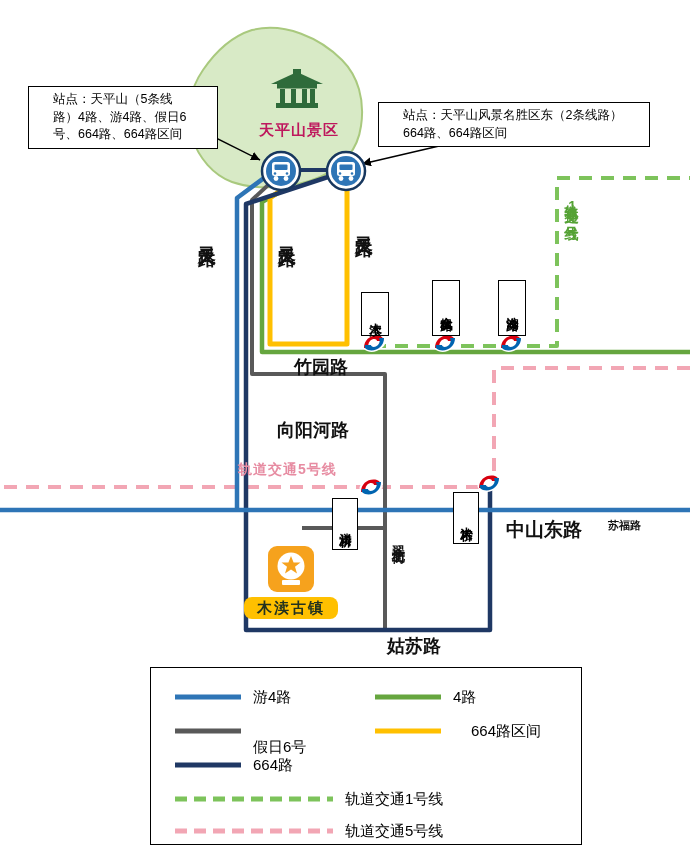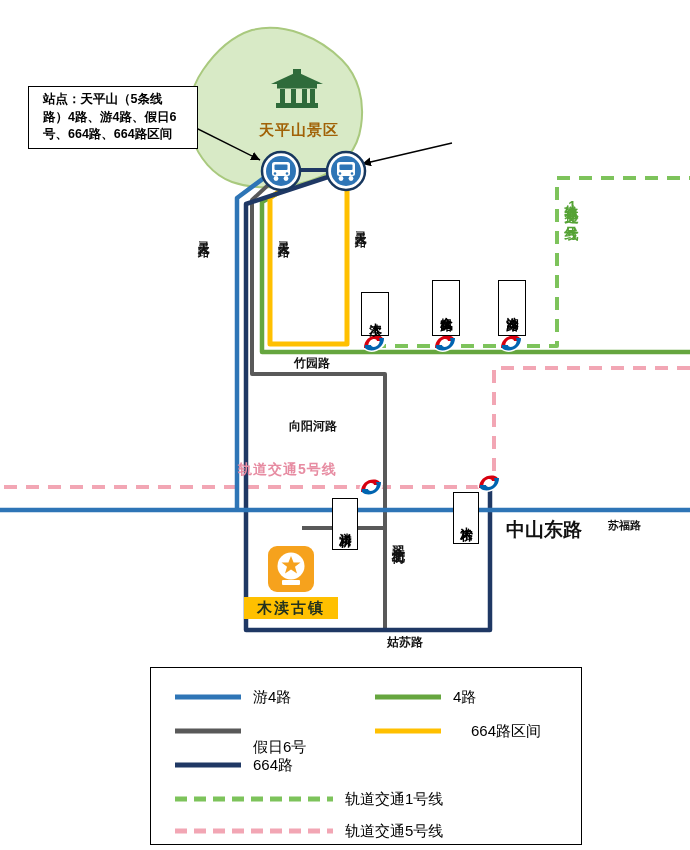--- a/index.html
+++ b/index.html
@@ -1,32 +1,32 @@
 <!DOCTYPE html>
 <html><head>
 <meta charset="utf-8">
 <style>
   html,body{margin:0;padding:0;background:#fff;}
   #page{position:relative;width:690px;height:850px;background:#ffffff;overflow:hidden;
         font-family:"Liberation Sans",sans-serif;}
   svg.layer{position:absolute;left:0;top:0;z-index:1;}
-  .lbl{position:absolute;font-weight:bold;color:#111;font-size:12px;line-height:1.15;
+  .lbl{position:absolute;font-weight:bold;color:#111;font-size:18px;line-height:1.15;
        white-space:nowrap;z-index:3;}
   .vtext{writing-mode:vertical-rl;text-orientation:upright;letter-spacing:2px;white-space:normal;}
-  .scenic-lbl{color:#a16207;font-size:15px;letter-spacing:1px;z-index:3;}
+  .scenic-lbl{color:#be185d;font-size:15px;letter-spacing:1px;z-index:3;}
   .line1-lbl{color:#55A235;font-size:14px;letter-spacing:1px;}
   .line5-lbl{color:#E78CA2;font-size:14px;letter-spacing:1px;}
   .sbox{position:absolute;background:#fff;border:1.5px solid #000;display:flex;
         align-items:center;justify-content:center;z-index:3;}
   .sbox .vtext{font-size:12.5px;font-weight:bold;letter-spacing:1px;}
-  .callout{position:absolute;background:#fff;border:1.6px solid #000;font-weight:bold;
-           font-size:12.5px;line-height:1.4;padding:4px 14px;z-index:4;color:#000;}
+  .callout{position:absolute;background:#fff;border:1.6px solid #000;font-weight:normal;
+           font-size:12.5px;line-height:1.4;padding:4px 24px;z-index:4;color:#000;}
   .banner{position:absolute;left:244px;top:597px;width:94px;height:22px;background:#FFC000;
           display:flex;align-items:center;justify-content:center;font-weight:bold;
-          font-size:15px;letter-spacing:2px;color:#23321f;z-index:3;}
+          font-size:15px;letter-spacing:2px;color:#23321f;z-index:3;border-radius:8px;}
   .legend{position:absolute;left:150px;top:667px;width:430px;height:176px;
           border:1.6px solid #000;background:#fff;z-index:3;}
   .legend .item-label{position:absolute;font-weight:normal;font-size:15px;color:#000;white-space:nowrap;}
   .legend svg{position:absolute;}
 </style>
 </head>
 <body>
 
 <div id="page">
 
@@ -123,26 +123,27 @@
       <rect x="-23" y="-23" width="46" height="46" rx="9" fill="#F6A21D"></rect>
       <circle cy="-3" r="13.5" fill="#fff"></circle>
       <polygon points="0,-13 2.6,-6.4 9.5,-6.4 4,-2.2 6,4.5 0,0.5 -6,4.5 -4,-2.2 -9.5,-6.4 -2.6,-6.4" fill="#F6A21D"></polygon>
       <rect x="-9" y="11" width="18" height="5" rx="1" fill="#fff"></rect>
     </g>
   </svg>
 
   <div class="lbl scenic-lbl" style="left:259px;top:121px">天平山景区</div>
 
   <div class="callout" style="left:28px;top:86px;width:140px">站点：天平山（5条线路）4路、游4路、假日6号、664路、664路区间</div>
+  <div class="callout" style="left:378px;top:102px;width:222px">站点：天平山风景名胜区东（2条线路）664路、664路区间</div>
 
   <div class="lbl vtext" style="left:196px;top:232px">灵天路</div>
   <div class="lbl vtext" style="left:276px;top:232px">灵天路</div>
   <div class="lbl vtext" style="left:353px;top:222px">灵天路</div>
   <div class="lbl" style="left:294px;top:357px">竹园路</div>
-  <div class="lbl" style="left:289px;top:420px">向阳河路</div>
+  <div class="lbl" style="left:277px;top:420px">向阳河路</div>
   <div class="lbl" style="left:506px;top:519px;font-size:19px">中山东路</div>
   <div class="lbl" style="left:608px;top:519px;font-size:11px">苏福路</div>
   <div class="lbl vtext" style="left:390px;top:535px;font-size:13px">翠坊北街</div>
   <div class="lbl" style="left:387px;top:636px">姑苏路</div>
 
   <div class="lbl vtext line1-lbl" style="left:564px;top:194px">轨道交通1号线</div>
   <div class="lbl line5-lbl" style="left:238px;top:461px">轨道交通5号线</div>
 
   <div class="sbox" style="left:361px;top:292px;width:26px;height:42px">
     <span class="vtext">木渎</span>

